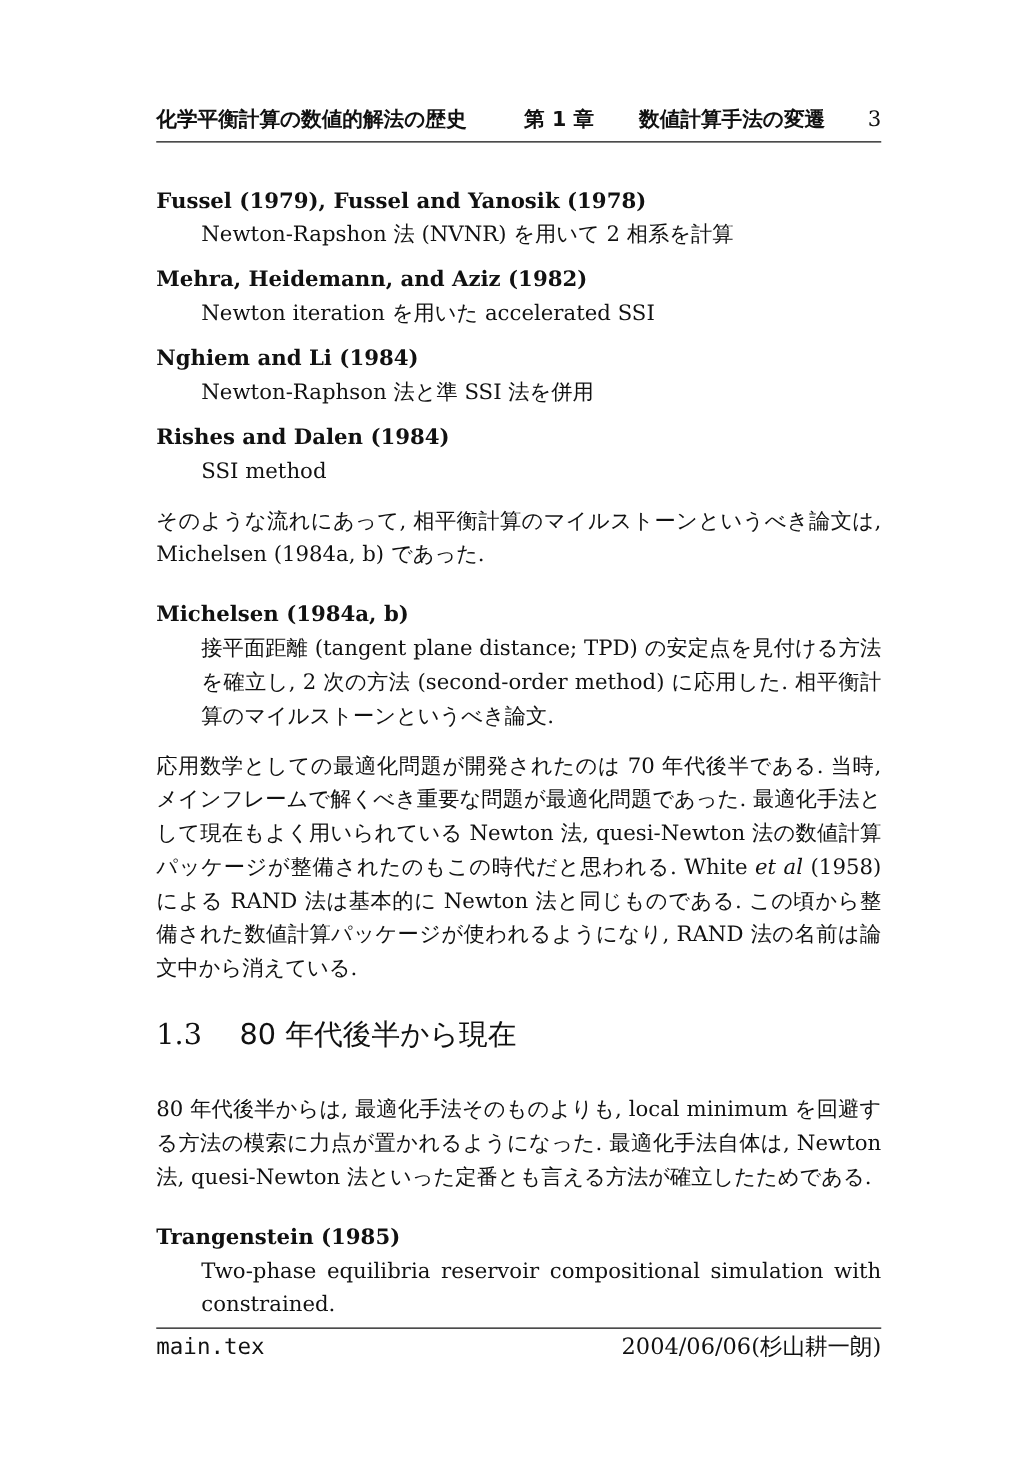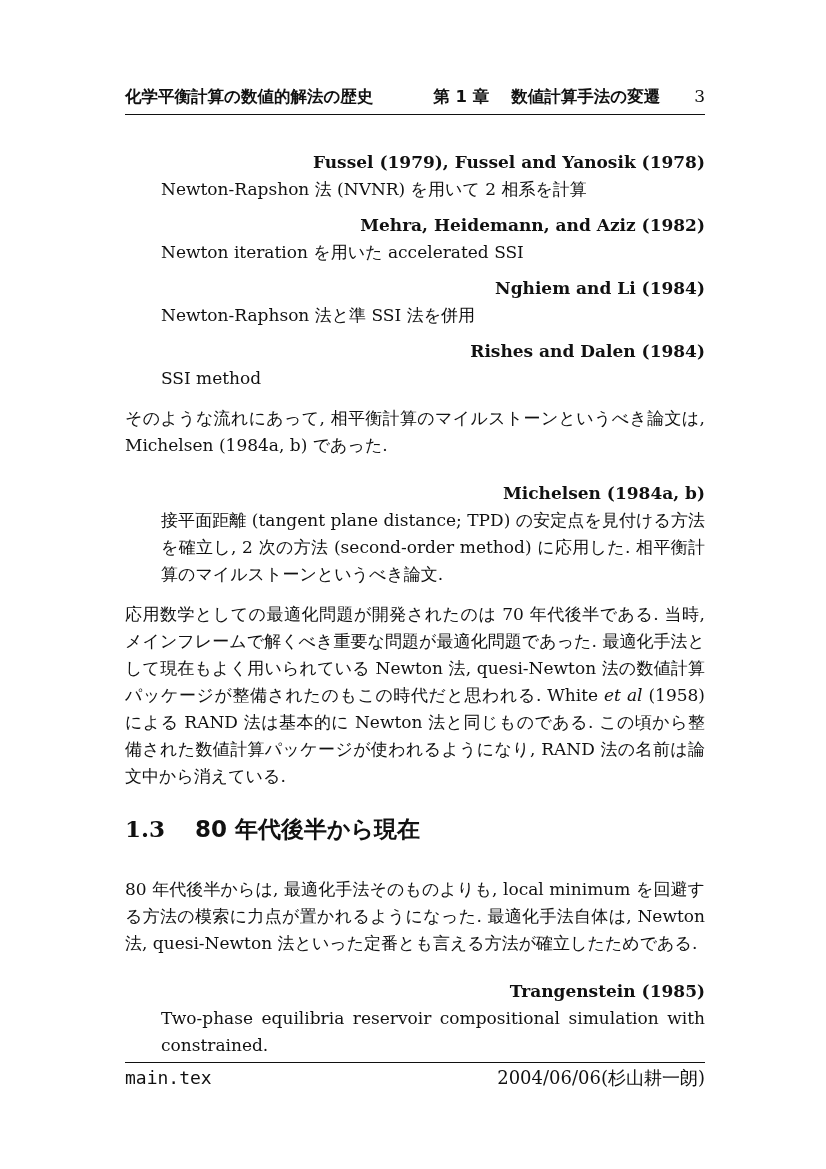--- a/index.html
+++ b/index.html
@@ -27,48 +27,48 @@
     justify-content: space-between;
     align-items: baseline;
     border-bottom: 1.5px solid #111;
     padding-bottom: 7px;
     font-family: "DejaVu Sans", "Liberation Sans", sans-serif;
     font-weight: bold;
     font-size: 16.5px;
     line-height: 20px;
   }
   .running-header .right-group { display: flex; align-items: baseline; }
-  .running-header .chapter-label { margin-right: 22px; }
+  .running-header .chapter-label { margin-right: 36px; }
   .running-header .chapter-title { margin-right: 34px; }
   .running-header .page-number {
     font-family: "DejaVu Serif", "Liberation Serif", serif;
     font-weight: normal;
     font-size: 17px;
   }
   
   .entries { margin-top: 34px; }
   .entry { margin-bottom: 9px; }
-  .entry-author { font-weight: bold; text-align: right; }
+  .entry-author { font-weight: bold; }
   .entry-desc { margin-left: 36px; text-align: justify; }
   
   .para {
     margin-top: 13px;
     margin-bottom: 0;
     text-align: justify;
   }
   .entry-block { margin-top: 21px; }
   .para-rand { margin-top: 13px; }
   .italic { font-style: italic; }
   
   .section-heading {
     margin-top: 24px;
     margin-bottom: 32px;
     font-size: 23px;
     line-height: 30px;
-    font-weight: bold;
+    font-weight: normal;
   }
   .section-number {
     font-family: "DejaVu Serif", "Liberation Serif", serif;
     margin-right: 30px;
   }
   .section-title {
     font-family: "DejaVu Sans", "Liberation Sans", sans-serif;
   }
   
   .footer {

